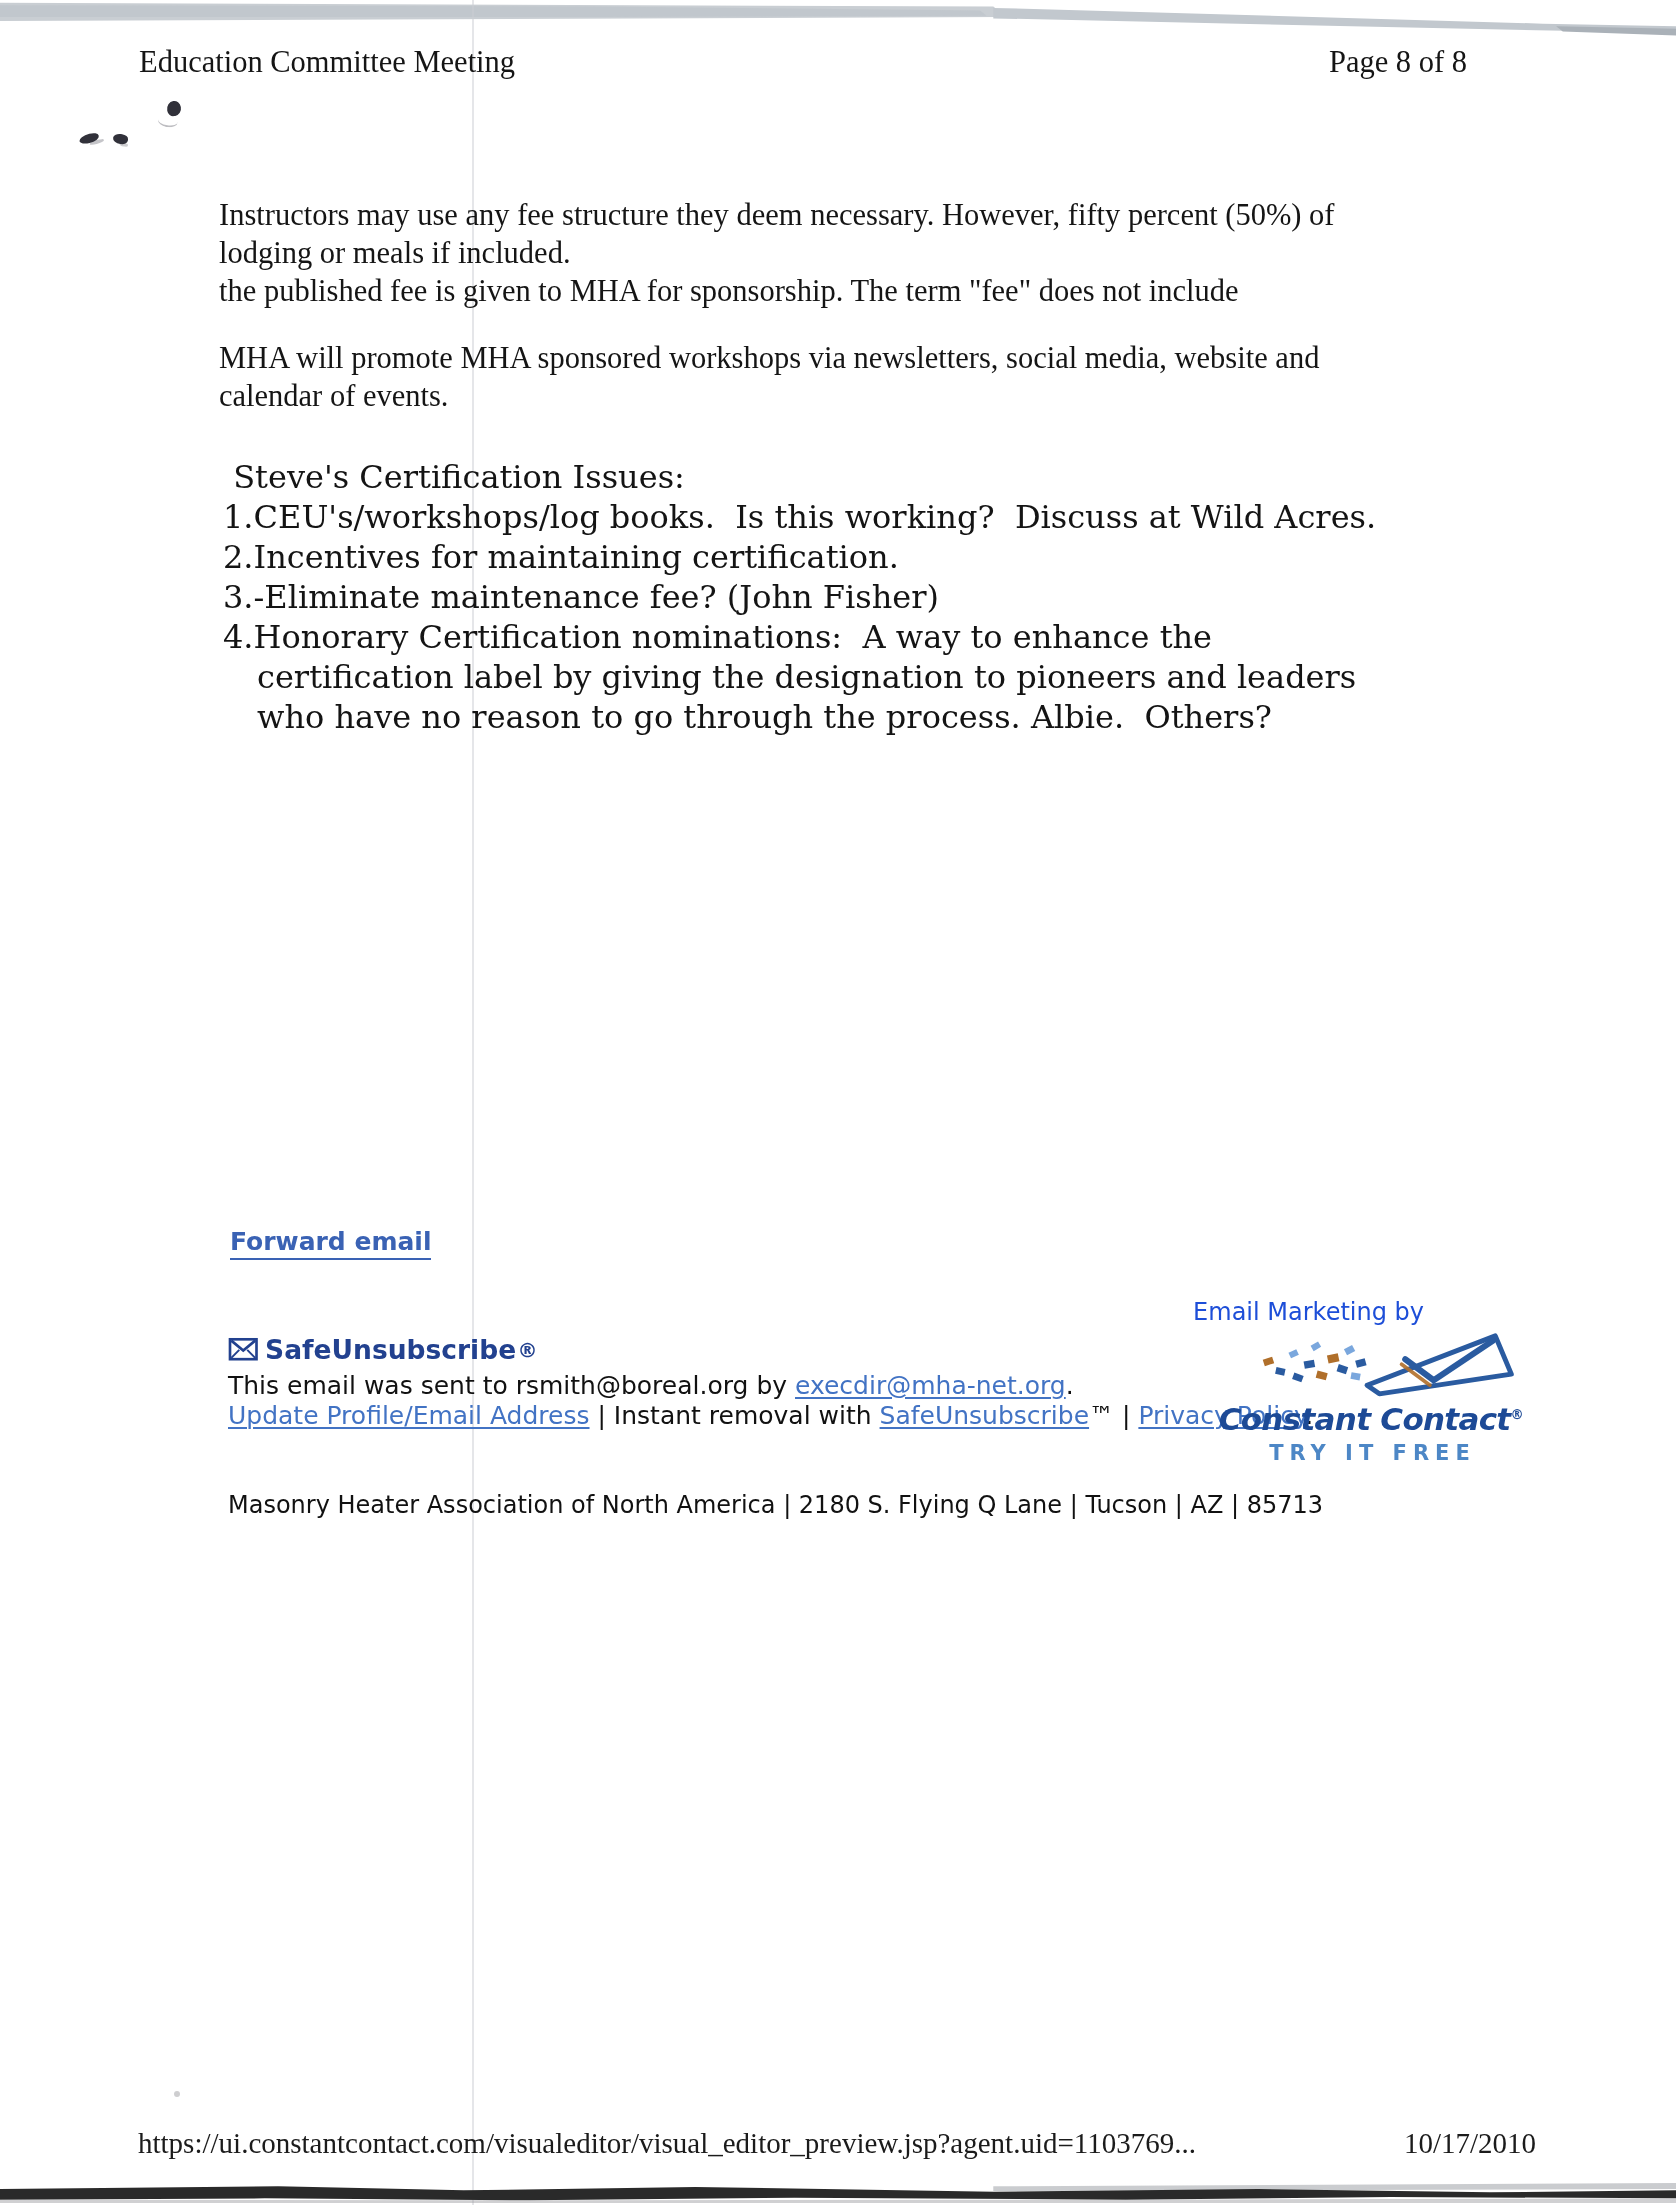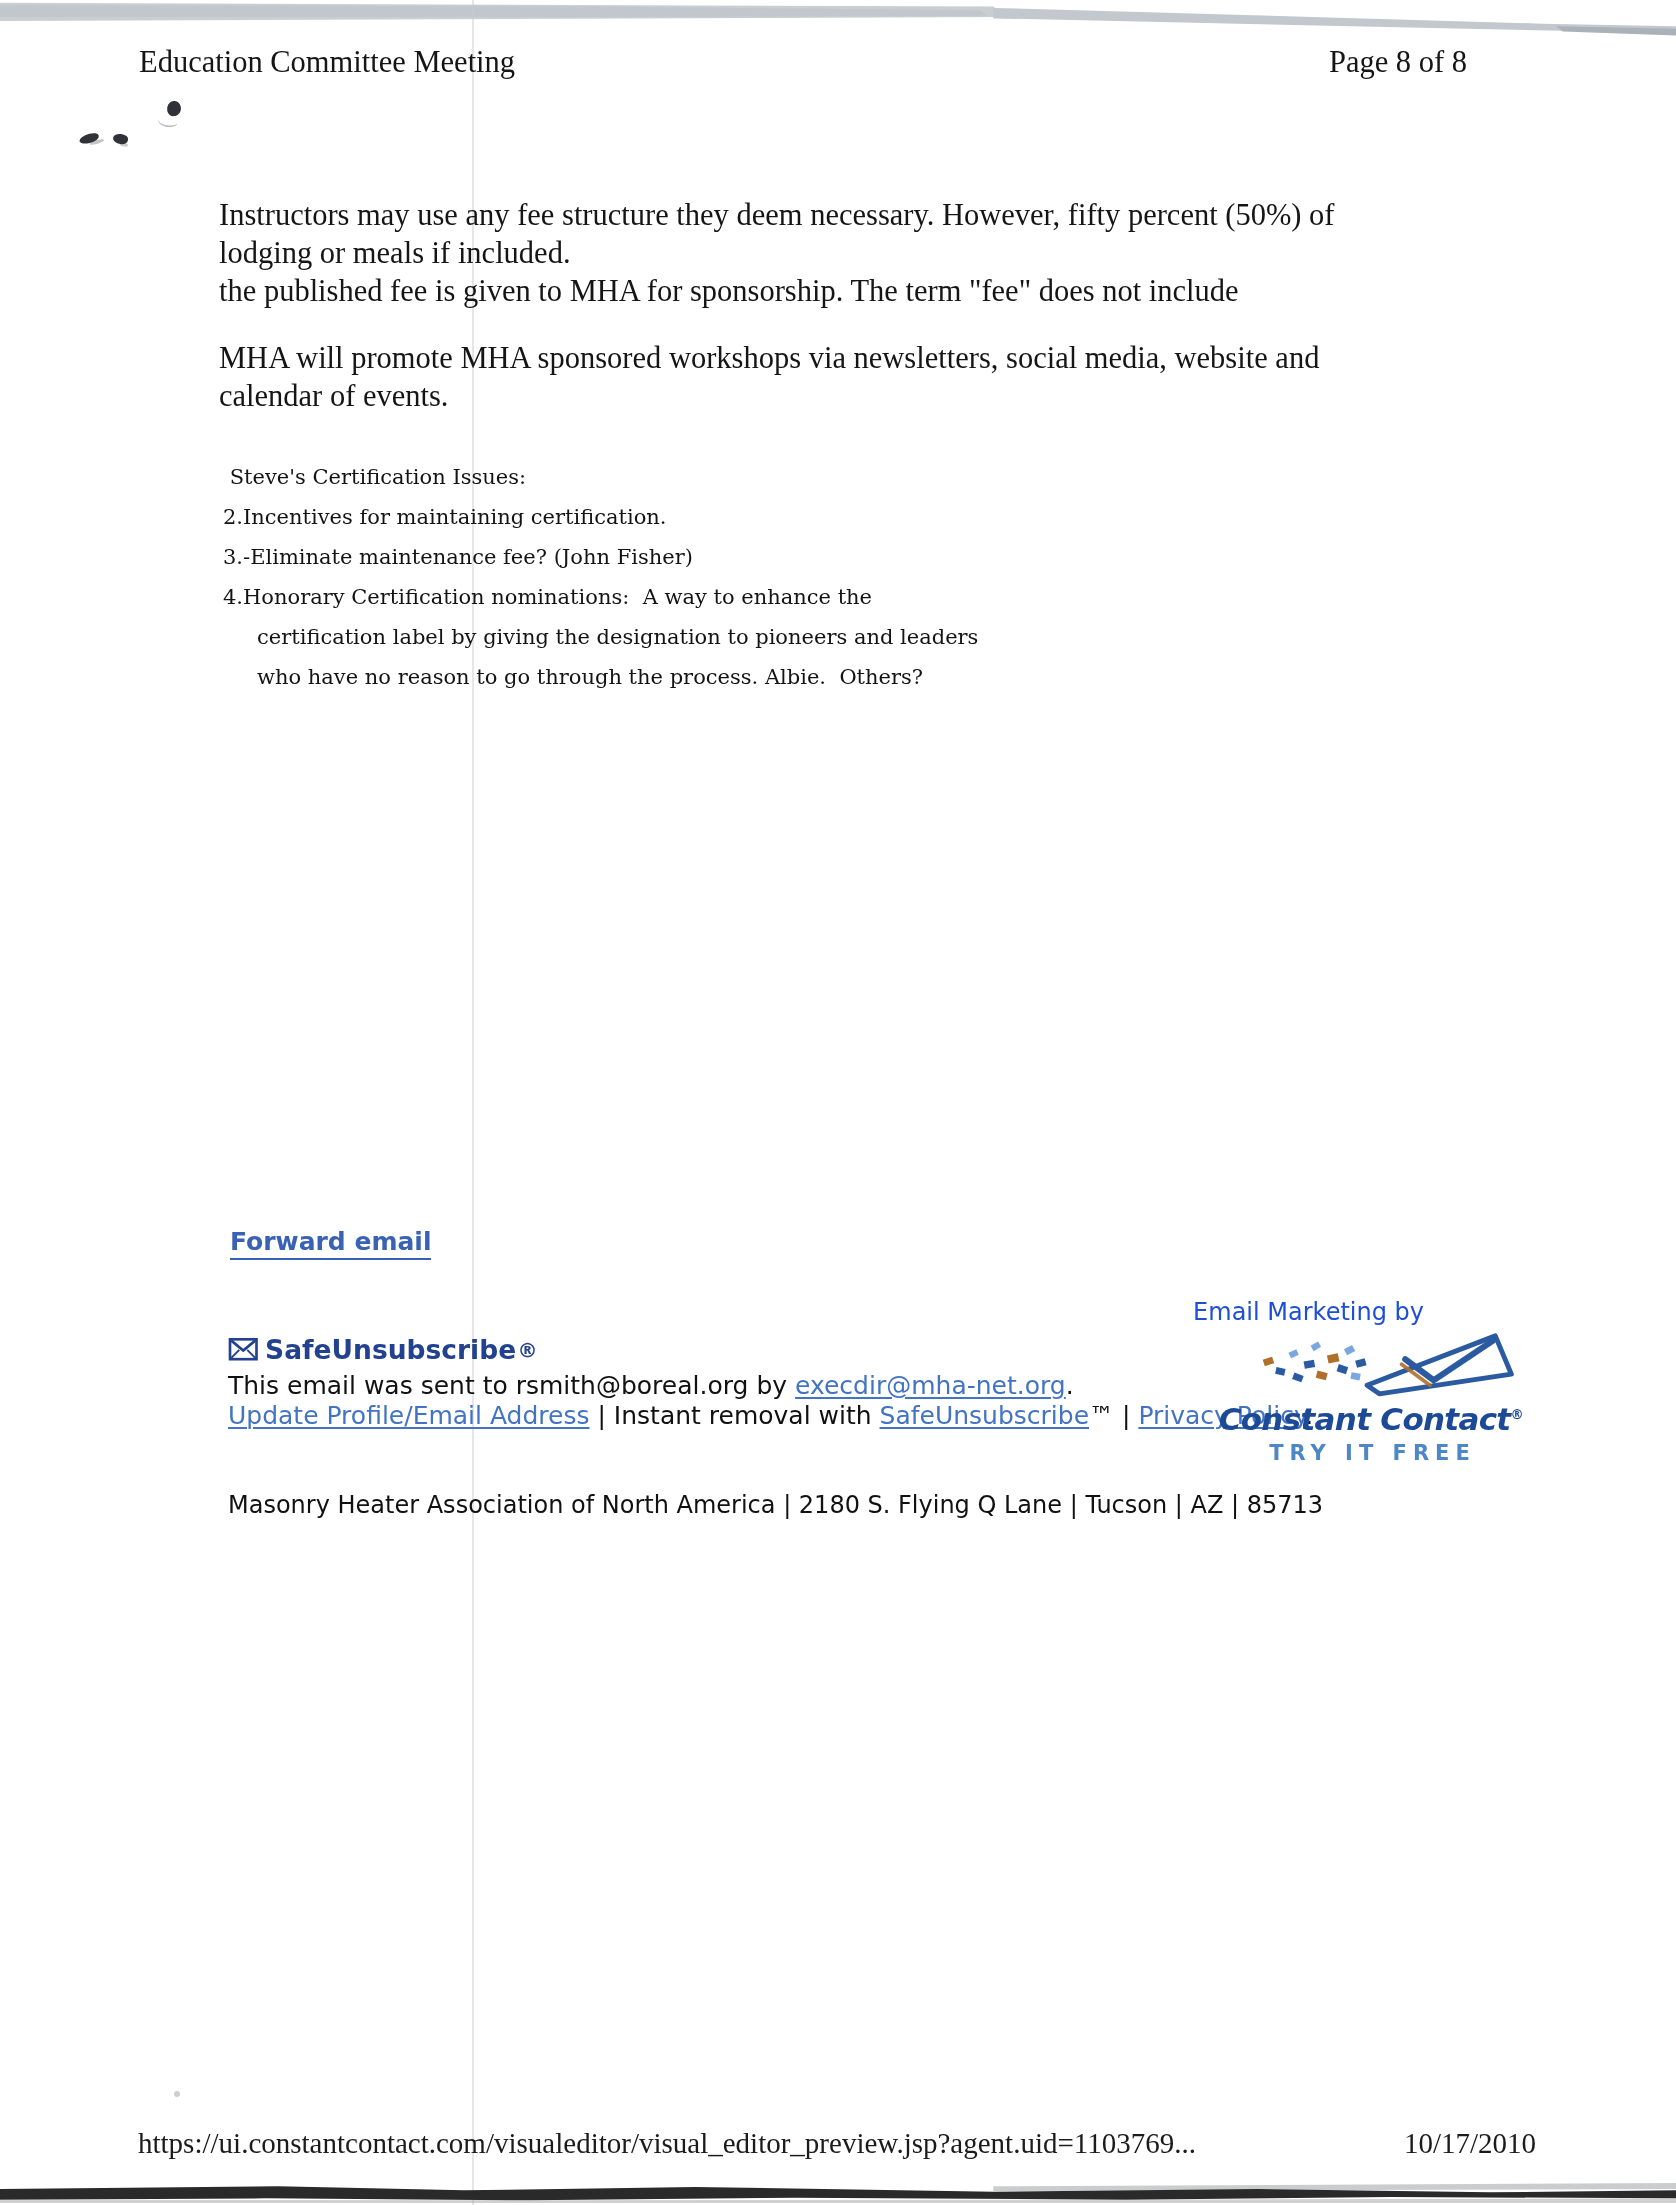--- a/index.html
+++ b/index.html
@@ -25,21 +25,21 @@
   .ph-title{position:absolute;left:139px;top:45px;font-size:30.5px;white-space:pre;}
   .ph-page{position:absolute;right:209px;top:45px;font-size:30.5px;white-space:pre;}
   .pf-url{position:absolute;left:138px;top:2127px;font-size:29px;white-space:pre;color:#1b1b1b;}
   .pf-date{position:absolute;right:140px;top:2127px;font-size:29px;white-space:pre;color:#1b1b1b;text-align:center;}
   
   .para{position:absolute;left:219px;font-size:30.5px;line-height:38px;}
   .para div{white-space:pre;}
   #para1{top:196px;}
   #para2{top:339px;}
   .list{position:absolute;left:223px;top:457px;font-family:"DejaVu Serif", serif;
-    font-size:21px;line-height:40px;color:#141414;}
+    font-size:32px;line-height:40px;color:#141414;}
   .list div{white-space:pre;}
   .list .indent{padding-left:34px;}
   
   .sans{font-family:"DejaVu Sans", sans-serif;}
   .forward{position:absolute;left:230px;top:1227px;font-size:25px;font-weight:bold;
     color:#3a62b4;border-bottom:2.6px solid #3a62b4;padding-bottom:2px;white-space:pre;cursor:pointer;}
   .emb{position:absolute;right:252px;top:1298px;font-size:24px;color:#1d4ed8;white-space:pre;}
   .safeline{position:absolute;left:228px;top:1334px;display:flex;align-items:center;}
   .safeline .env{width:30.5px;height:26.5px;margin-right:6.6px;}
   .safeline .lbl{font-size:26.5px;font-weight:bold;color:#22418f;white-space:pre;}
@@ -84,20 +84,21 @@
   <div>the published fee is given to MHA for sponsorship. The term "fee" does not include</div>
 </div>
 
 <div class="para" id="para2">
   <div>MHA will promote MHA sponsored workshops via newsletters, social media, website and</div>
   <div>calendar of events.</div>
 </div>
 
 <div class="list">
   <div> Steve's Certification Issues:</div>
+  <div>1.CEU's/workshops/log books.  Is this working?  Discuss at Wild Acres.</div>
   <div>2.Incentives for maintaining certification.</div>
   <div>3.-Eliminate maintenance fee? (John Fisher)</div>
   <div>4.Honorary Certification nominations:  A way to enhance the</div>
   <div class="indent">certification label by giving the designation to pioneers and leaders</div>
   <div class="indent">who have no reason to go through the process. Albie.  Others?</div>
 </div>
 
 <div class="forward sans">Forward email</div>
 
 <div class="emb sans">Email Marketing by</div>

